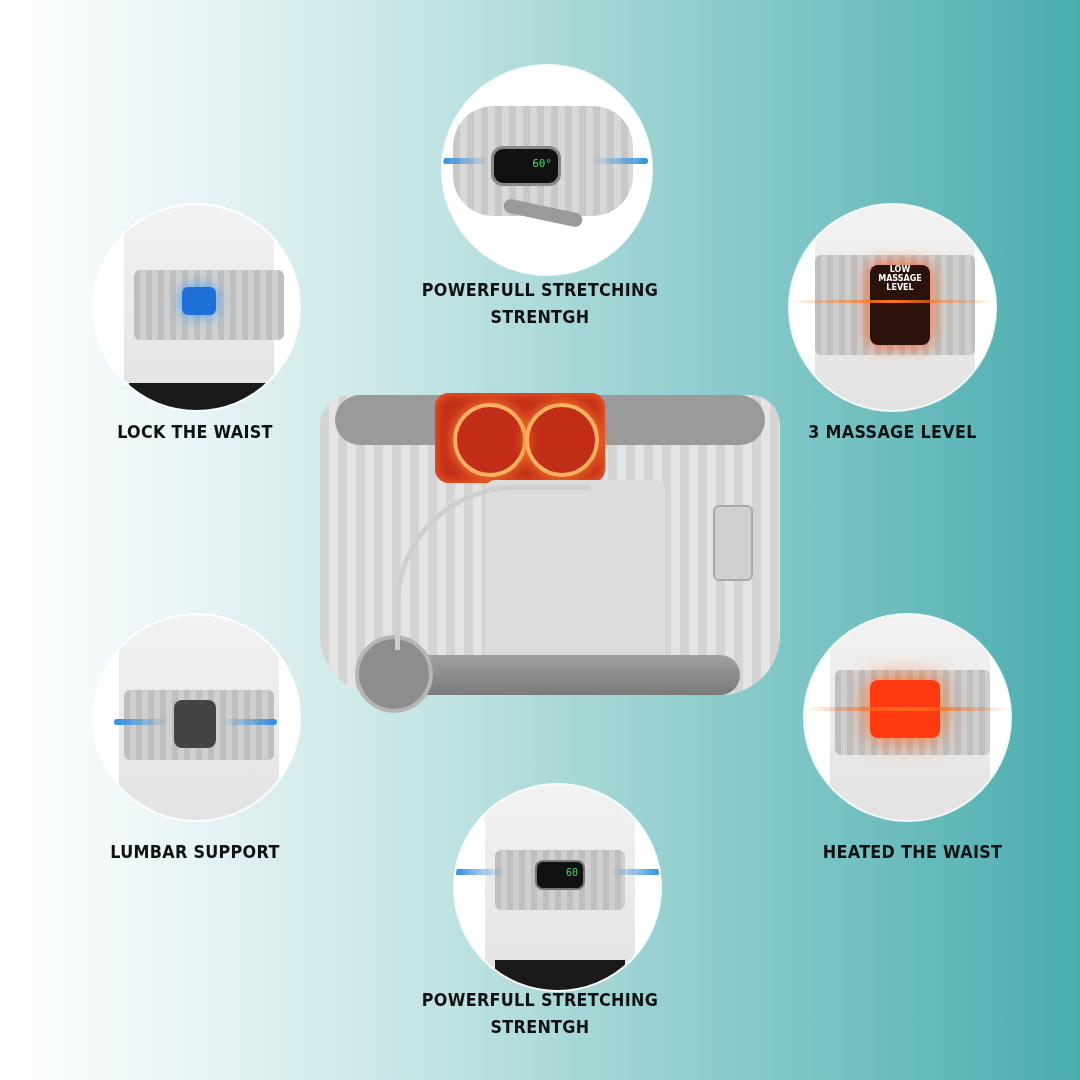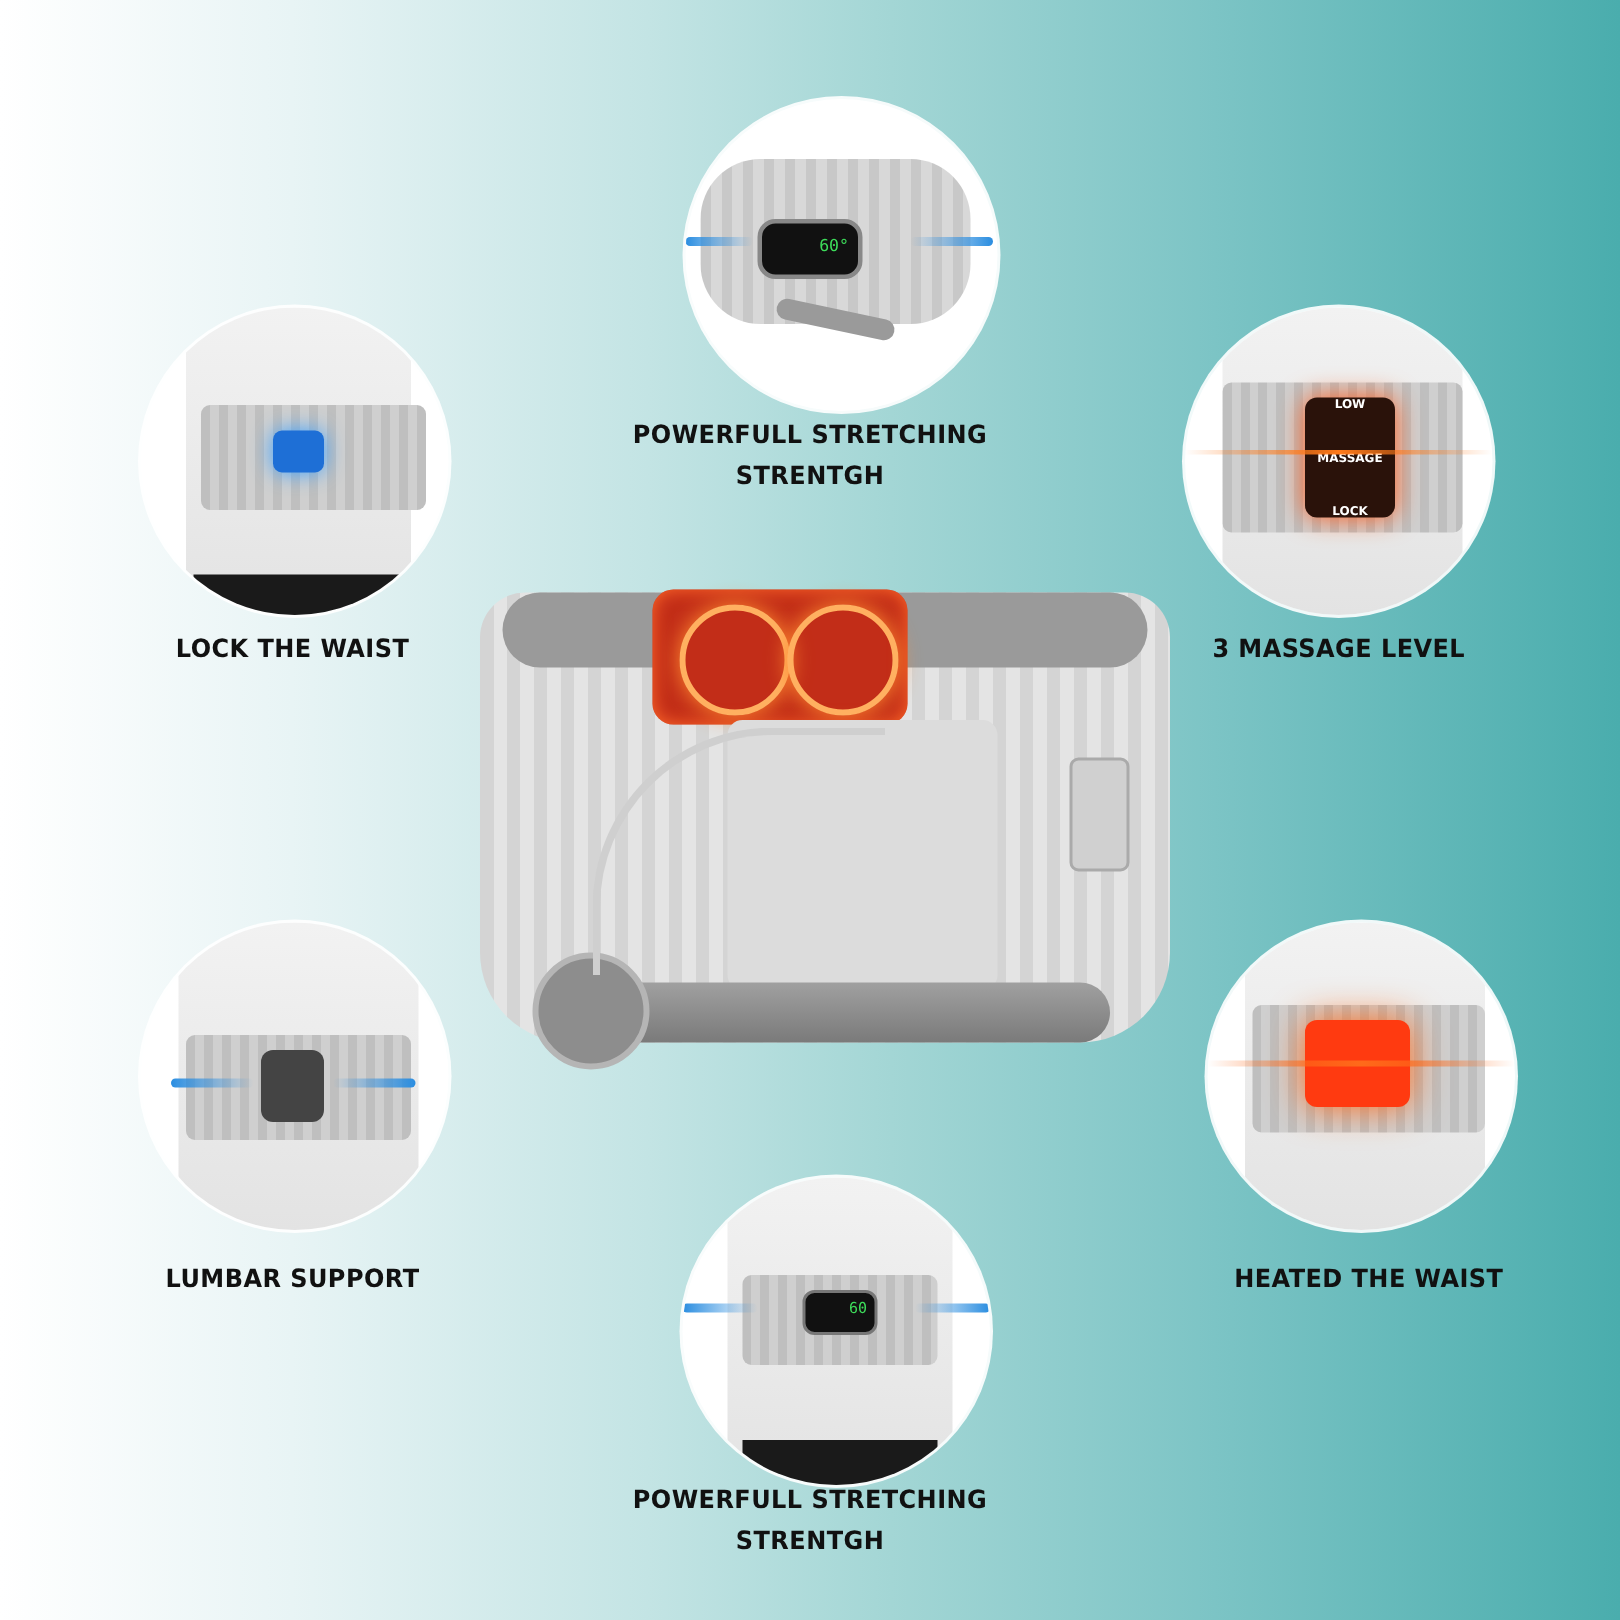--- a/index.html
+++ b/index.html
@@ -15,21 +15,21 @@
   .belt{position:absolute;background:repeating-linear-gradient(90deg,#bfbfbf 0 6px,#cfcfcf 6px 12px);border-radius:6px;}
   .arrow{position:absolute;height:6px;background:linear-gradient(90deg,rgba(60,160,230,0),#2a8de0);border-radius:3px;}
   .arrow.l{background:linear-gradient(270deg,rgba(60,160,230,0),#2a8de0);}
   .glow{position:absolute;border-radius:8px;}
   
   .prod{position:absolute;}
 </style>
 </head>
 <body>
 
-<div class="circle" style="left:457px;top:66px;width:208px;height:208px;">
+<div class="circle" style="left:443px;top:66px;width:208px;height:208px;">
   <div class="belt" style="left:10px;top:40px;width:180px;height:110px;border-radius:40px;background:repeating-linear-gradient(90deg,#c8c8c8 0 7px,#d8d8d8 7px 14px);"></div>
   <div style="position:absolute;left:48px;top:80px;width:64px;height:34px;background:#111;border-radius:12px;border:3px solid #888;">
     <span style="position:absolute;right:6px;top:8px;color:#3ddc5a;font-size:11px;font-family:'DejaVu Sans Mono',monospace;">60°</span>
   </div>
   <div class="arrow l" style="left:0px;top:92px;width:45px;"></div>
   <div class="arrow" style="left:150px;top:92px;width:55px;"></div>
   <div style="position:absolute;left:60px;top:140px;width:80px;height:14px;background:#9a9a9a;border-radius:7px;transform:rotate(12deg);"></div>
 </div>
 <div class="label" style="left:380px;top:278px;width:320px;">
   <div>POWERFULL STRETCHING</div>
@@ -42,24 +42,24 @@
   <div style="position:absolute;left:88px;top:82px;width:34px;height:28px;background:#1e6fd6;border-radius:6px;box-shadow:0 0 14px #3aa0ff;"></div>
   <div style="position:absolute;left:35px;top:178px;width:140px;height:30px;background:#1a1a1a;"></div>
 </div>
 <div class="label" style="left:80px;top:420px;width:230px;">
   <div>LOCK THE WAIST</div>
 </div>
 
 <div class="circle" style="left:790px;top:205px;width:205px;height:205px;">
   <div class="person" style="left:25px;top:0;width:160px;height:205px;"></div>
   <div class="belt" style="left:25px;top:50px;width:160px;height:100px;"></div>
-  <div style="position:absolute;left:80px;top:60px;width:60px;height:80px;background:#2a120a;border-radius:8px;box-shadow:0 0 18px #ff5a1a;display:flex;flex-direction:column;justify-content:space-between;align-items:center;">
+  <div style="position:absolute;left:80px;top:60px;width:60px;height:80px;background:#2a120a;border-radius:8px;box-shadow:0 0 18px #ff5a1a;display:flex;flex-direction:column;justify-content:flex-start;align-items:center;">
     <span style="color:#fff;font-size:8px;font-weight:bold;">LOW</span>
     <span style="color:#fff;font-size:8px;font-weight:bold;">MASSAGE</span>
-    <span style="color:#fff;font-size:8px;font-weight:bold;">LOCK</span>
+    <span style="color:#fff;font-size:8px;font-weight:bold;">LEVEL</span>
   </div>
   <div style="position:absolute;left:0;top:95px;width:205px;height:3px;background:linear-gradient(90deg,rgba(255,120,30,0),#ff7a1a,rgba(255,120,30,0));"></div>
 </div>
 <div class="label" style="left:780px;top:420px;width:225px;">
   <div>3 MASSAGE LEVEL</div>
 </div>
 
 <div class="prod" style="left:315px;top:385px;width:470px;height:335px;">
   <div style="position:absolute;left:5px;top:10px;width:460px;height:300px;border-radius:30px 30px 60px 60px;background:repeating-linear-gradient(90deg,#d4d4d4 0 9px,#e4e4e4 9px 18px);"></div>
   <div style="position:absolute;left:20px;top:10px;width:430px;height:50px;border-radius:40px;background:#9a9a9a;"></div>

